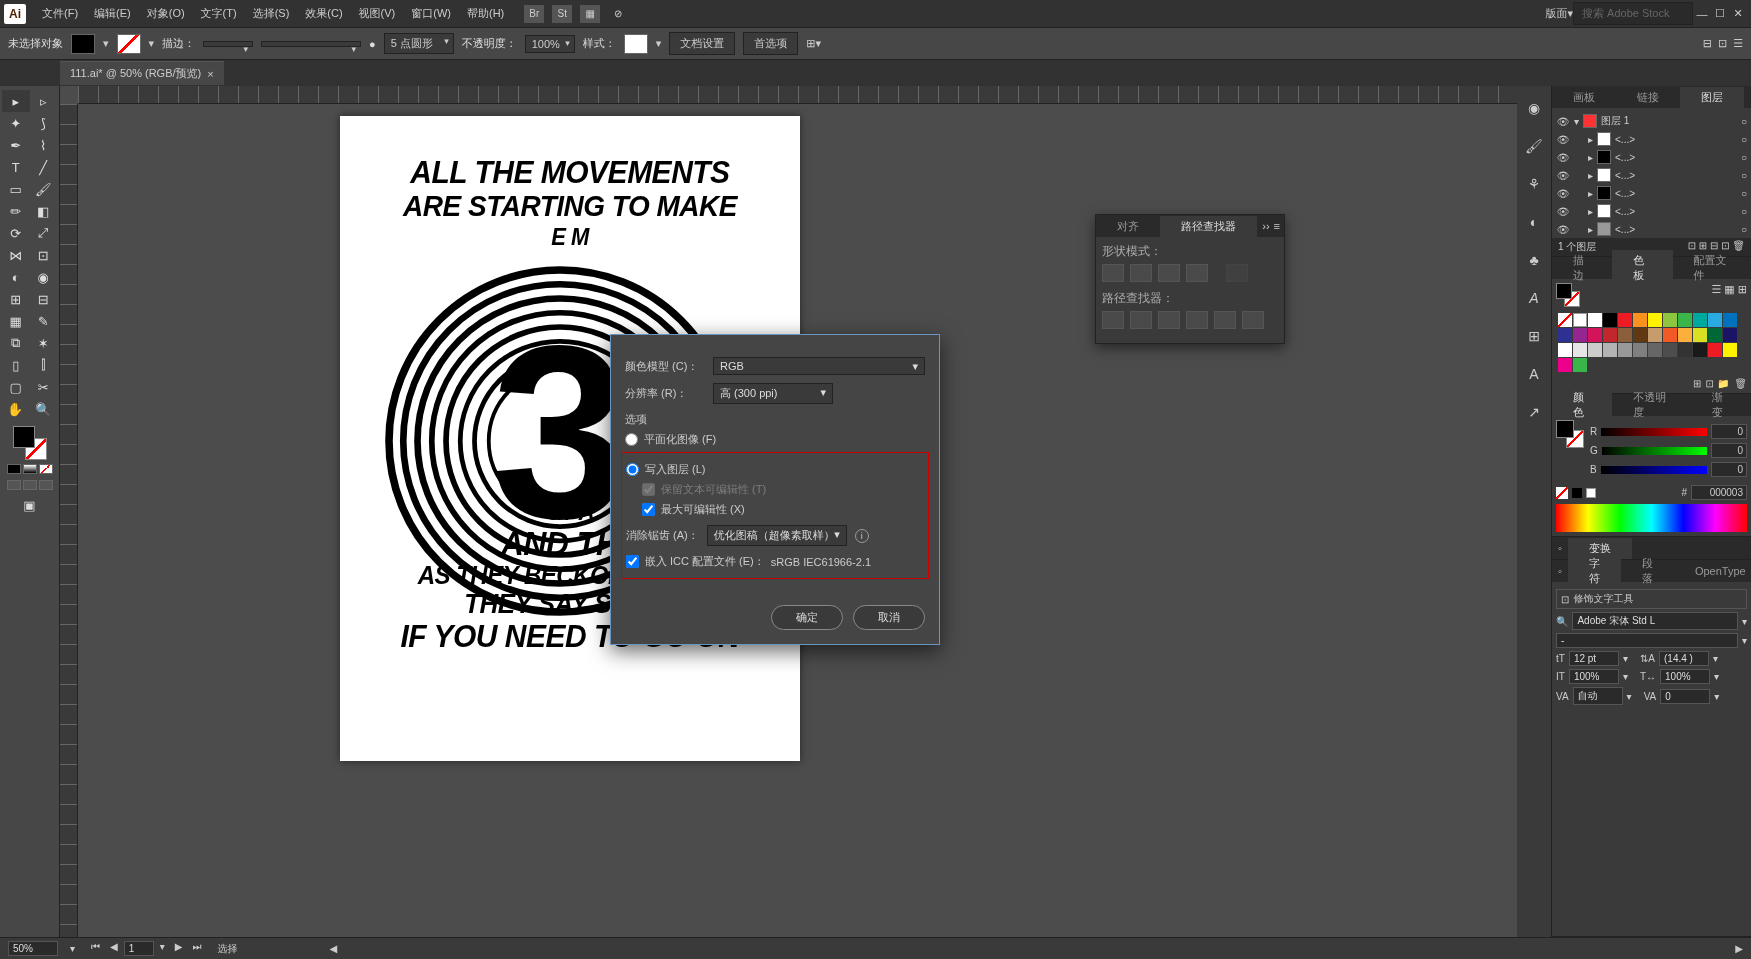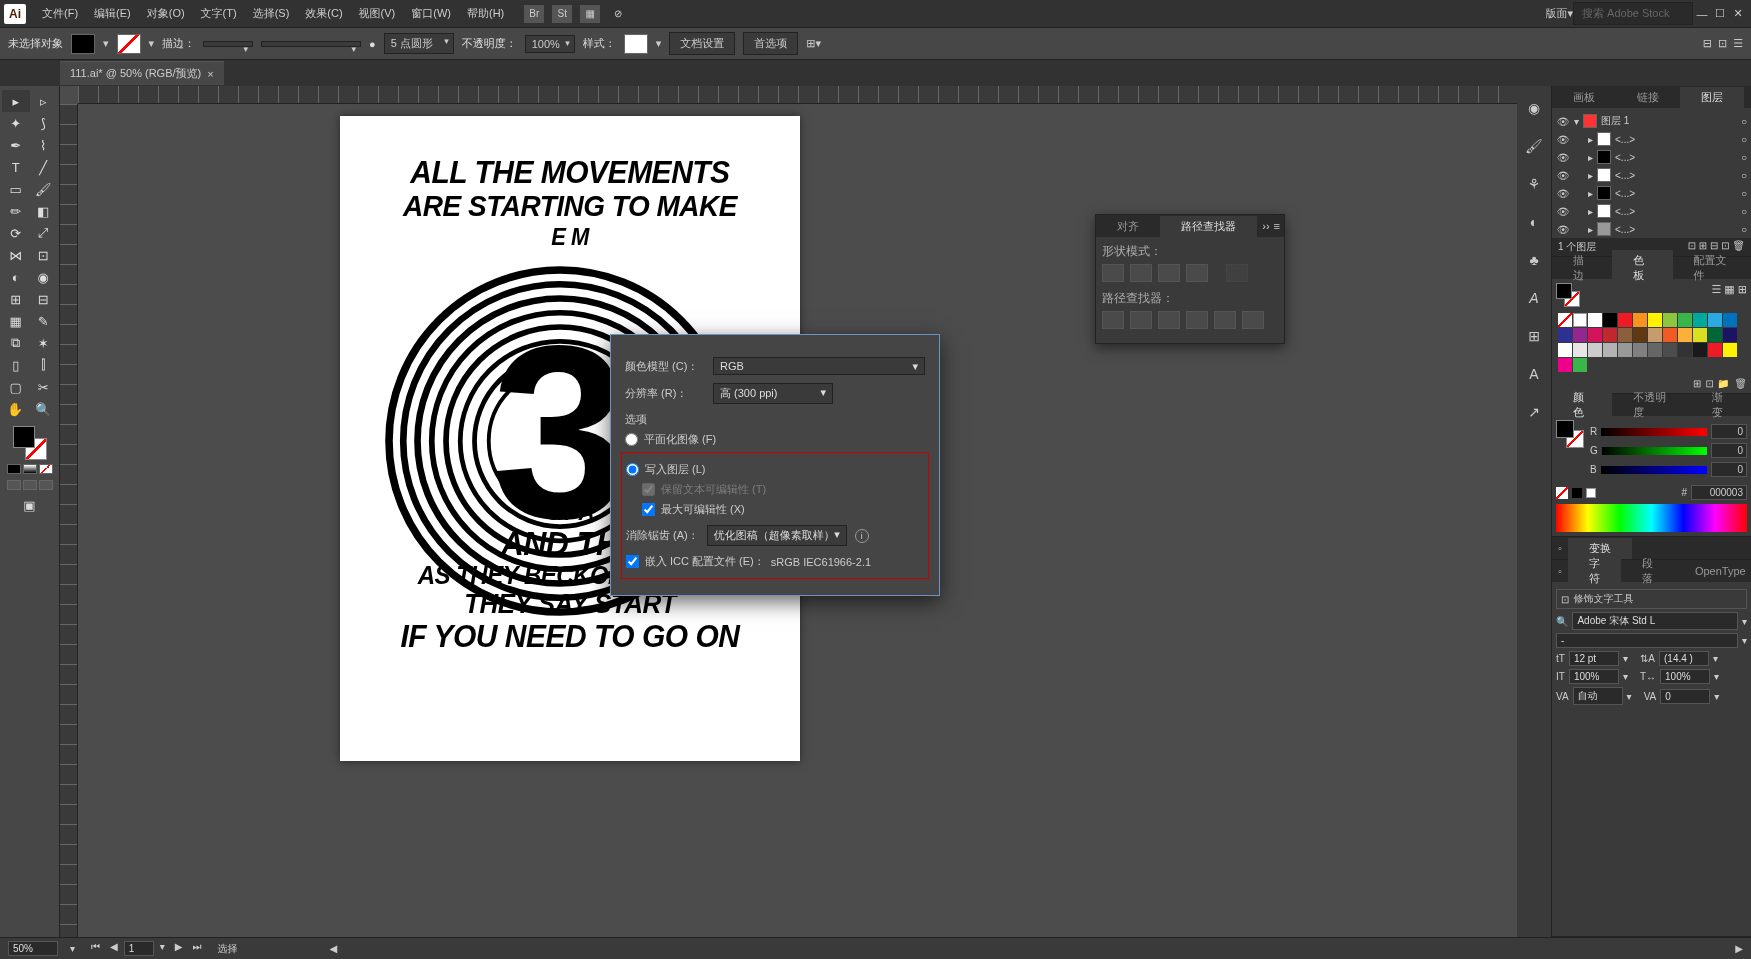--- a/index.html
+++ b/index.html
@@ -355,20 +355,24 @@
               <div class="m-select" style="flex:0 0 140px">优化图稿（超像素取样）</div>
               <span class="m-info">i</span>
             </div>
             <div class="m-check" style="margin-left:0">
               <input type="checkbox" checked="" style="">
               <span>嵌入 ICC 配置文件 (E)：</span>
               <span>sRGB IEC61966-2.1</span>
             </div>
           </div>
         </div>
+      </div>
+      <div class="modal-footer">
+        <div class="m-btn">确定</div>
+        <div class="m-btn">取消</div>
       </div>
     </div>
   </div>
 
   <div class="right-strip">
     <div class="strip-icon">◉</div>
     <div class="strip-icon">🖌</div>
     <div class="strip-icon">⚘</div>
     <div class="strip-icon">◐</div>
     <div class="strip-icon">♣</div>

